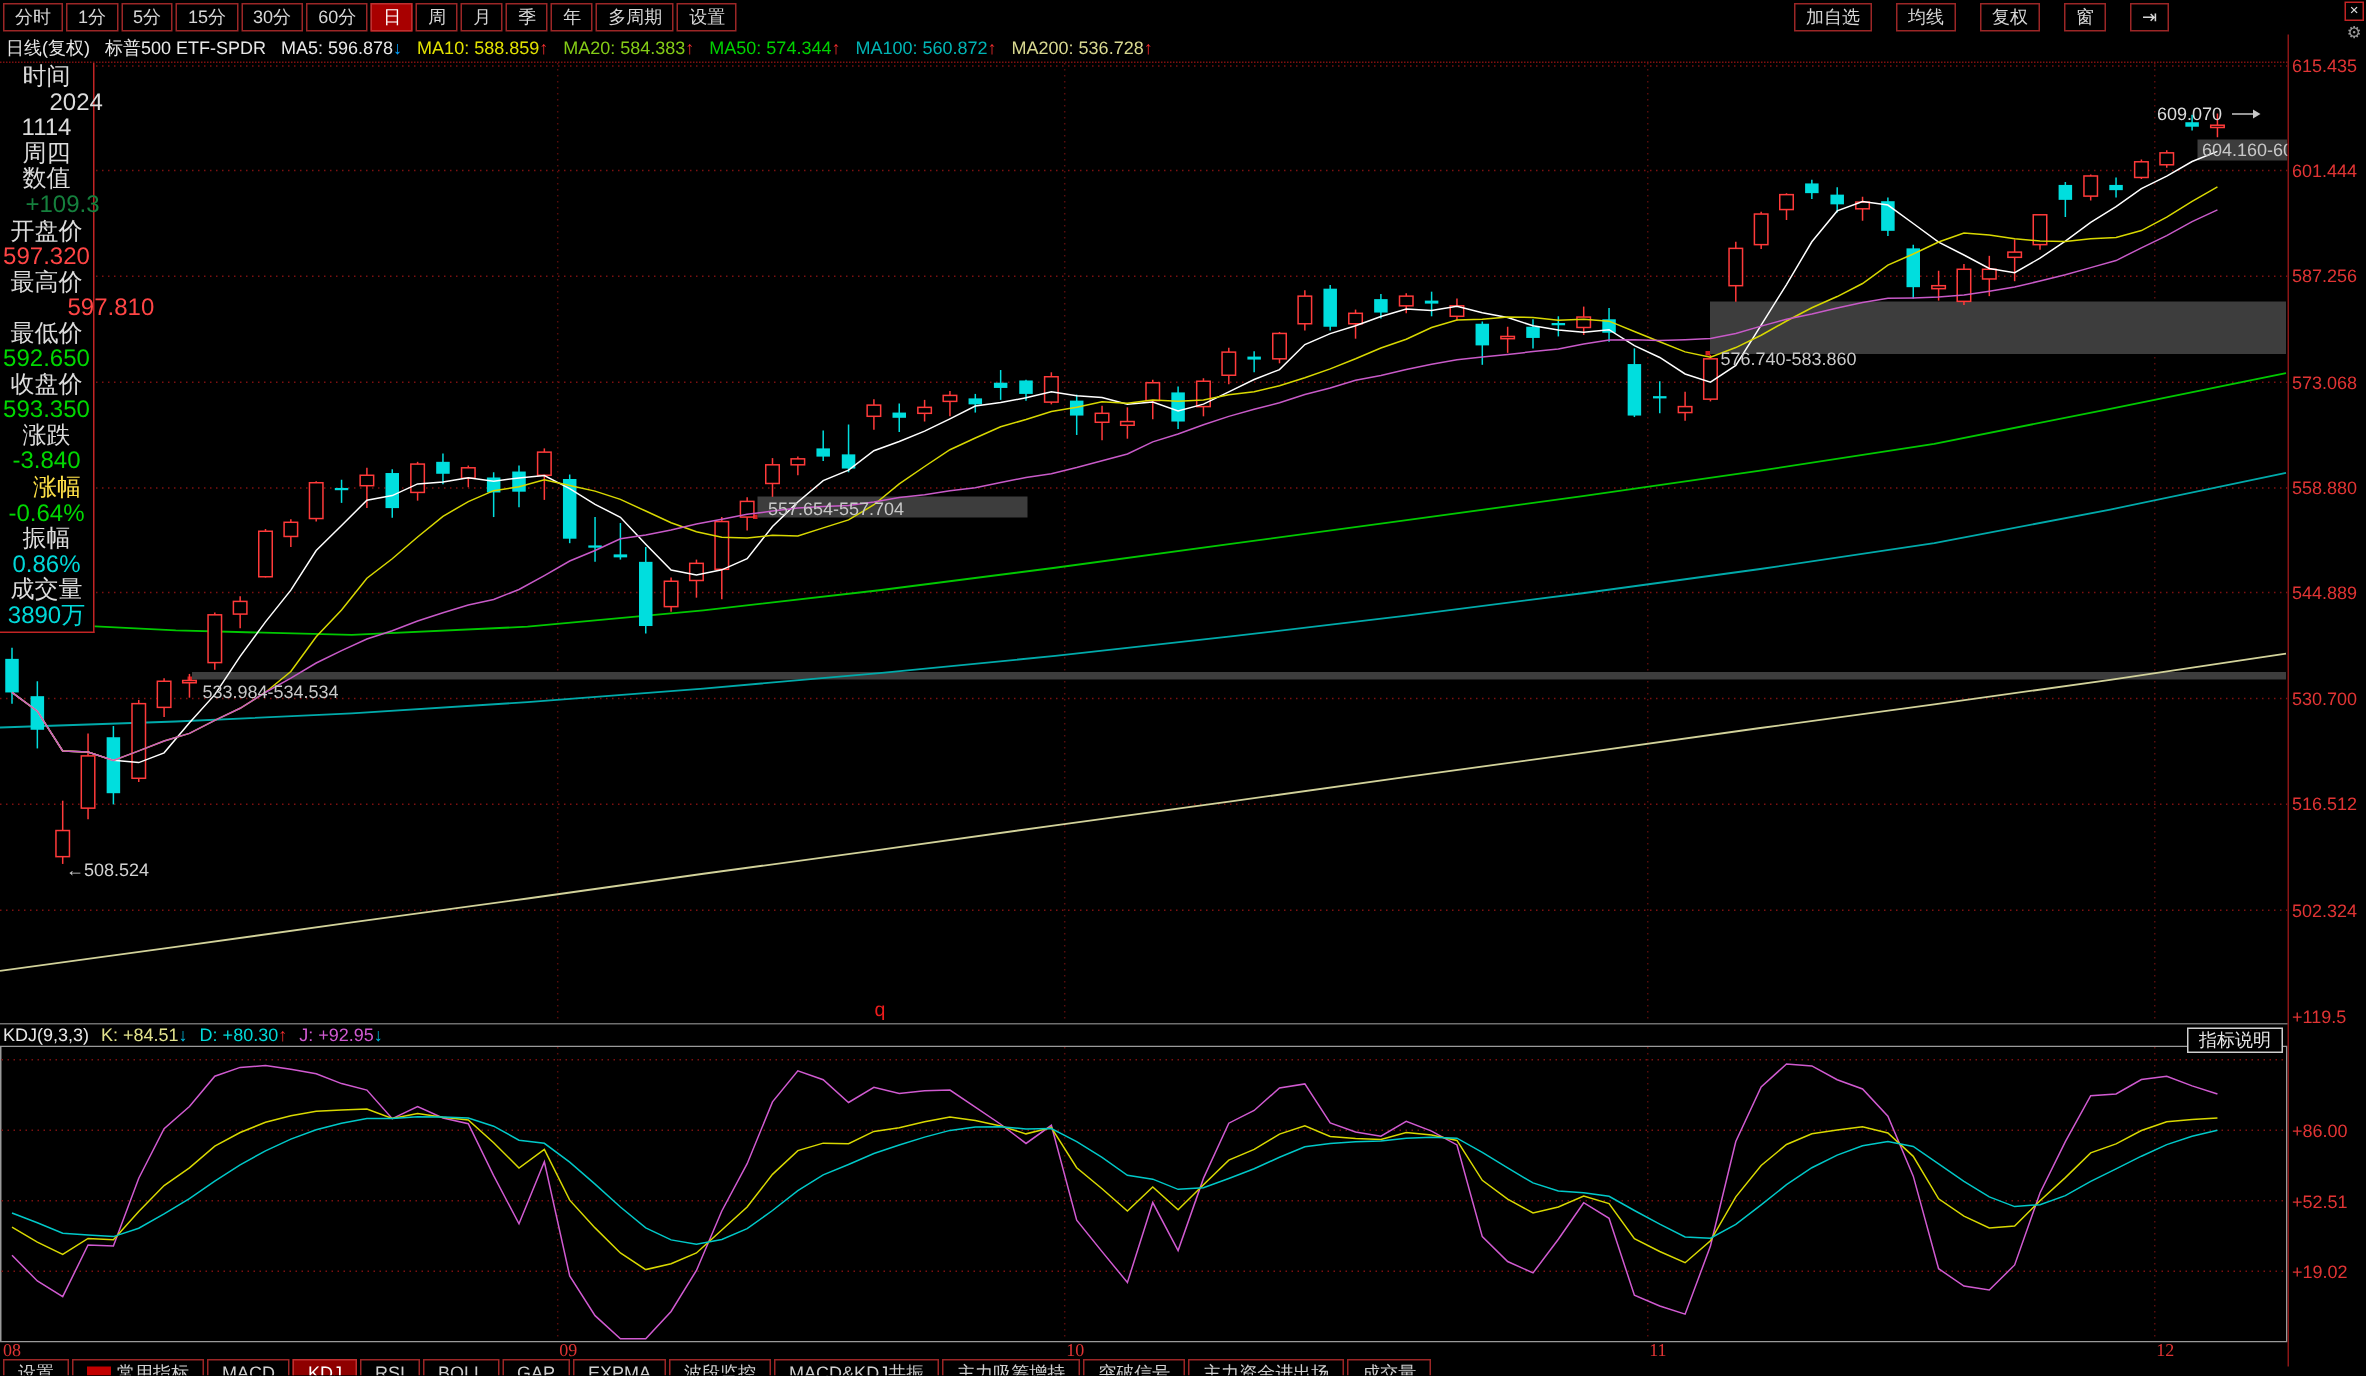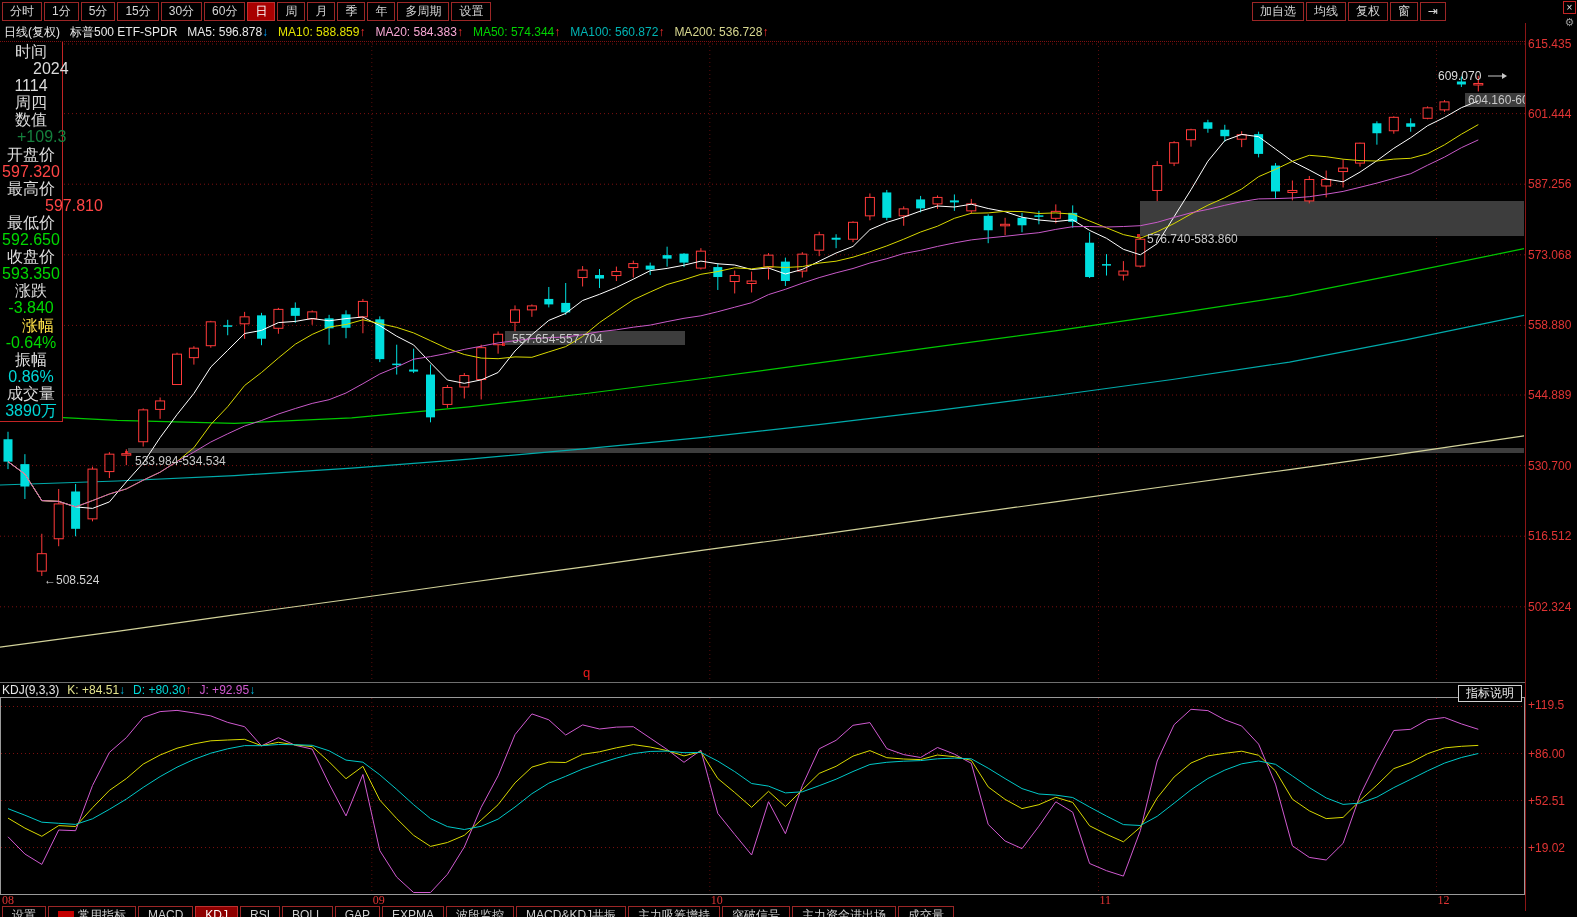--- a/index.html
+++ b/index.html
@@ -3,21 +3,21 @@
 <meta charset="utf-8">
 <style>
   * { margin:0; padding:0; box-sizing:border-box; }
   html,body { background:#000; }
   body { font-family:"Liberation Sans","DejaVu Sans",sans-serif; }
   #root { position:relative; width:1577px; height:917px; background:#000; overflow:hidden; }
 
   
   #toolbar { position:absolute; left:0; top:0; width:1450px; height:23px; display:flex; align-items:center; }
   #tb-left { display:flex; gap:2px; padding-left:2px; }
-  #tb-right { display:flex; gap:2px; margin-left:auto; padding-right:4px; }
+  #tb-right { display:flex; gap:16px; margin-left:auto; padding-right:4px; }
   .tbtn { border:1px solid #9c2626; color:#d6d6d6; font-size:12px; height:19px; line-height:17px;
           padding:0 7px; background:#000; white-space:nowrap; cursor:pointer; }
   .tbtn.sel { background:#a80000; border-color:#c03030; color:#fff; }
 
   
   #titlerow { position:absolute; left:0; top:23px; width:1525px; height:19px; display:flex; gap:10px;
               align-items:center; font-size:12px; padding-left:4px; border-bottom:1px dotted #7d1010;
               white-space:nowrap; overflow:hidden; }
   .tseg { white-space:nowrap; }
 
@@ -88,21 +88,21 @@
         <div class="tbtn">⇥</div>
       </div>
   </div>
 
   <div id="titlerow">
     <span class="tseg" style="color:#e8e8e8">日线(复权)</span>
     <span class="tseg" style="color:#e8e8e8">标普500 ETF-SPDR</span>
     <span id="ma-segs" style="display:flex;gap:10px">
         <span class="tseg"><span style="color: rgb(232, 232, 232);">MA5: 596.878</span><span style="color: rgb(0, 160, 255);">↓</span></span>
         <span class="tseg"><span style="color: rgb(226, 226, 0);">MA10: 588.859</span><span style="color: rgb(255, 48, 48);">↑</span></span>
-        <span class="tseg"><span style="color: #f9a8d4;">MA20: 584.383</span><span style="color: rgb(255, 48, 48);">↑</span></span>
+        <span class="tseg"><span style="color: #84cc16;">MA20: 584.383</span><span style="color: rgb(255, 48, 48);">↑</span></span>
         <span class="tseg"><span style="color: rgb(0, 210, 0);">MA50: 574.344</span><span style="color: rgb(255, 48, 48);">↑</span></span>
         <span class="tseg"><span style="color: rgb(0, 180, 180);">MA100: 560.872</span><span style="color: rgb(255, 48, 48);">↑</span></span>
         <span class="tseg"><span style="color: rgb(216, 216, 144);">MA200: 536.728</span><span style="color: rgb(255, 48, 48);">↑</span></span>
       </span>
   </div>
 
   <svg id="mainsvg" width="1525" height="640">
       <g>
         <line x1="0" y1="2" x2="1525" y2="2" stroke="#7d1010" stroke-dasharray="1,3"></line>
         <line x1="0" y1="71.61501869999992" x2="1525" y2="71.61501869999992" stroke="#7d1010" stroke-dasharray="1,3"></line>
@@ -388,21 +388,21 @@
       <div class="axlabel" style="top: 106.615px;">601.444</div>
       <div class="axlabel" style="top: 177.21px;">587.256</div>
       <div class="axlabel" style="top: 247.805px;">573.068</div>
       <div class="axlabel" style="top: 318.401px;">558.880</div>
       <div class="axlabel" style="top: 388.016px;">544.889</div>
       <div class="axlabel" style="top: 458.616px;">530.700</div>
       <div class="axlabel" style="top: 529.211px;">516.512</div>
       <div class="axlabel" style="top: 599.806px;">502.324</div>
     </div>
   <div id="kdjlabels">
-      <div class="kdjlabel" style="top: 698px;">+119.5</div>
+      <div class="kdjlabel" style="top: 671px;">+119.5</div>
       <div class="kdjlabel" style="top: 746.521px;">+86.00</div>
       <div class="kdjlabel" style="top: 793.527px;">+52.51</div>
       <div class="kdjlabel" style="top: 840.534px;">+19.02</div>
     </div>
   <div id="datelabels">
       <div class="datelabel" style="left: 2px;">08</div>
       <div class="datelabel" style="left: 372.8px;">09</div>
       <div class="datelabel" style="left: 710.8px;">10</div>
       <div class="datelabel" style="left: 1099.5px;">11</div>
       <div class="datelabel" style="left: 1437.5px;">12</div>

